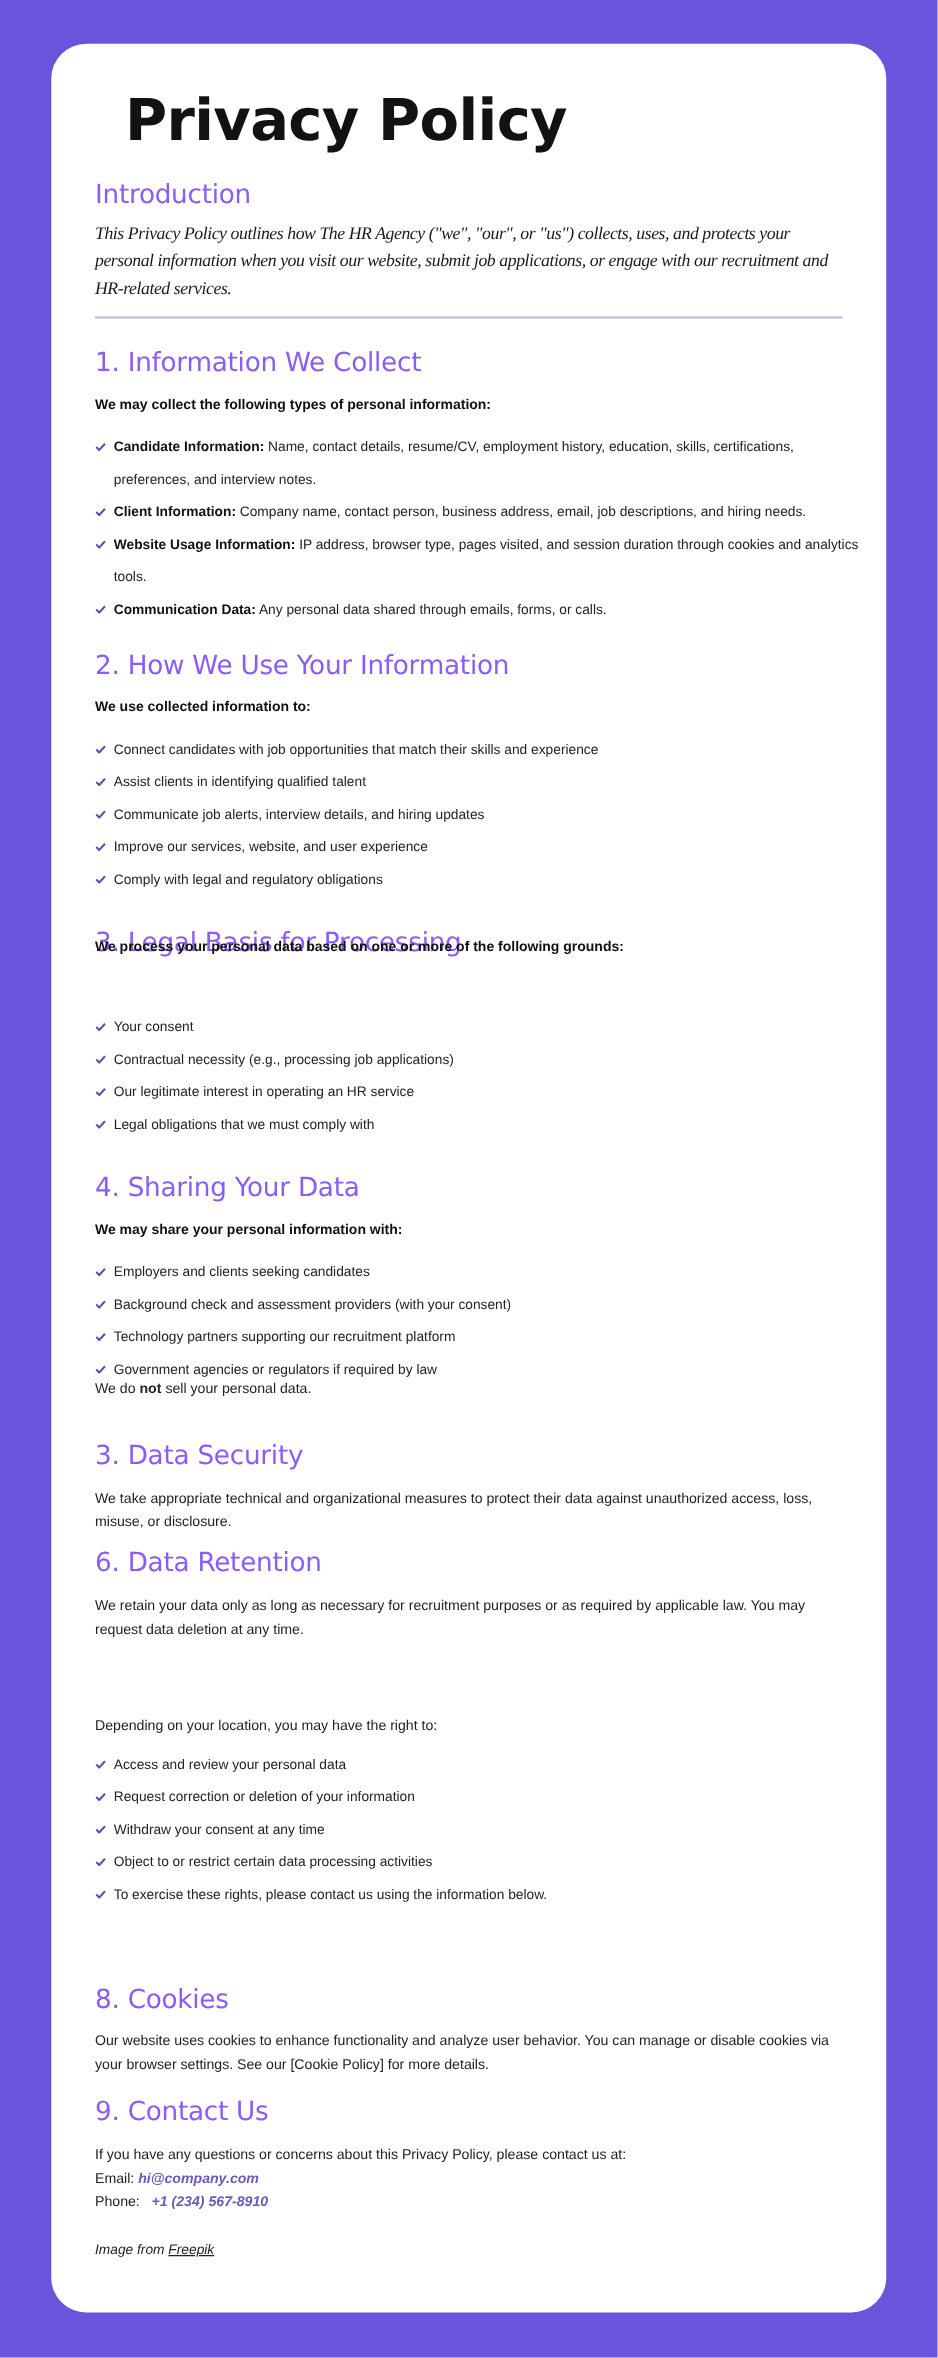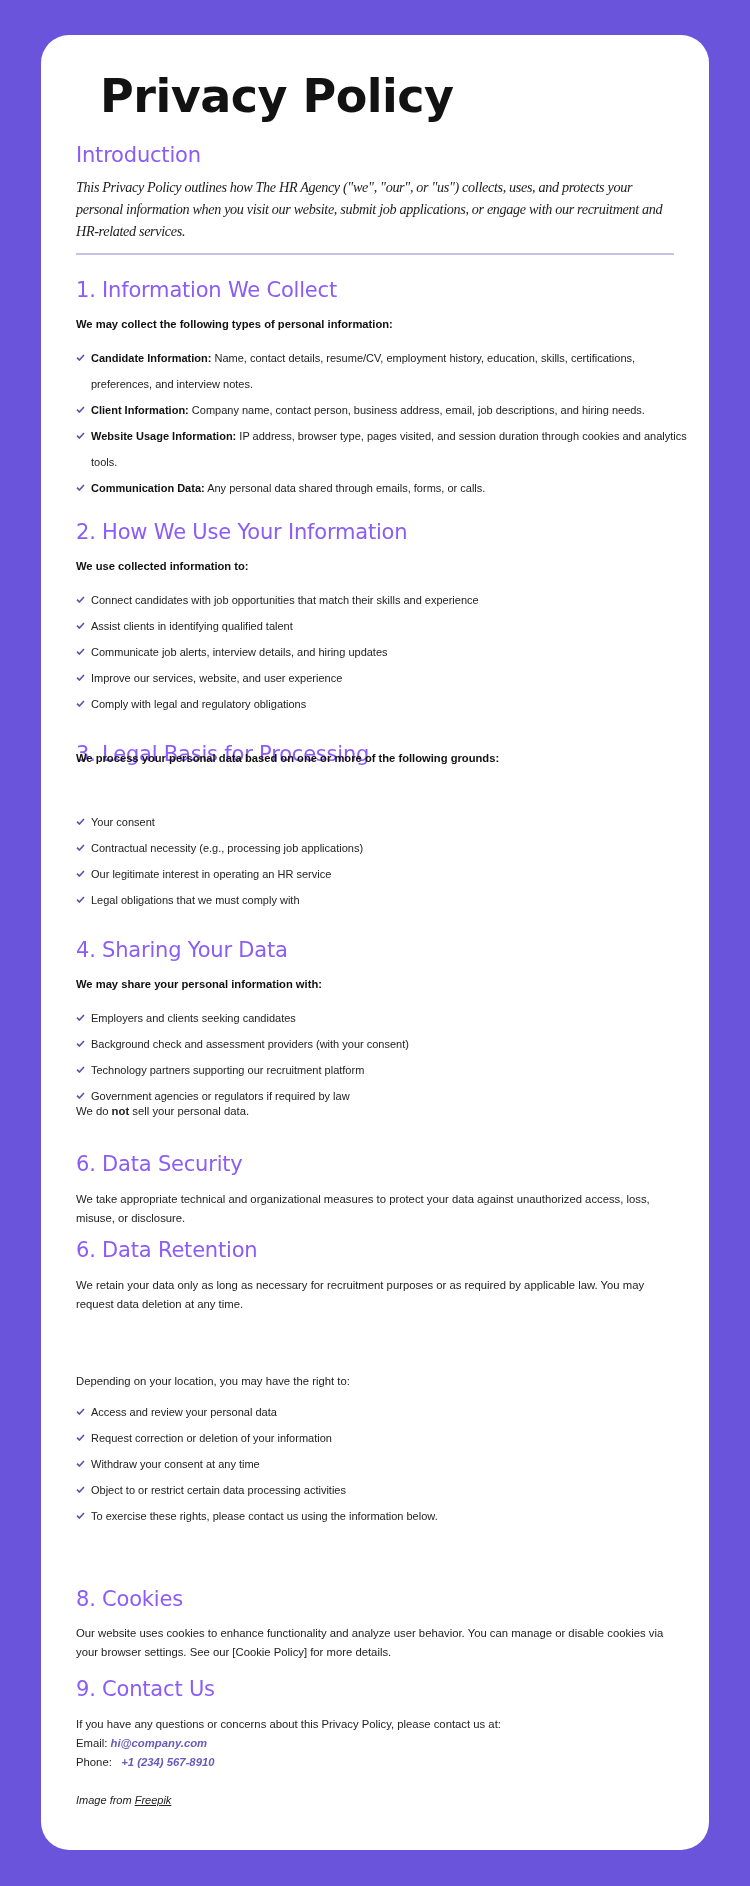--- a/index.html
+++ b/index.html
@@ -109,22 +109,22 @@
         </svg><span>Background check and assessment providers (with your consent)</span></li>
     <li><svg class="chk" viewBox="0 0 9 7">
           <path d="M1 3.6 L3.4 6 L8 1" stroke="#5a4fae" stroke-width="1.6" fill="none"></path>
         </svg><span>Technology partners supporting our recruitment platform</span></li>
     <li><svg class="chk" viewBox="0 0 9 7">
           <path d="M1 3.6 L3.4 6 L8 1" stroke="#5a4fae" stroke-width="1.6" fill="none"></path>
         </svg><span>Government agencies or regulators if required by law</span></li>
   </ul>
   <p class="body-text abs" style="top:1067px;"><span>We do </span><b>not</b><span> sell your personal data.</span></p>
 
-  <h2 class="h2 abs" style="top:1117px;">6. Data Security</h2>
-  <p class="body-text abs" style="top:1155px;">We take appropriate technical and organizational measures to protect your data against unauthorized access, loss, misuse, or disclosure.</p>
+  <h2 class="h2 abs" style="top:1117px;">3. Data Security</h2>
+  <p class="body-text abs" style="top:1155px;">We take appropriate technical and organizational measures to protect their data against unauthorized access, loss, misuse, or disclosure.</p>
 
   <h2 class="h2 abs" style="top:1203px;">6. Data Retention</h2>
   <p class="body-text abs" style="top:1241px;">We retain your data only as long as necessary for recruitment purposes or as required by applicable law. You may request data deletion at any time.</p>
 
   <p class="body-text abs" style="top:1337px;">Depending on your location, you may have the right to:</p>
   <ul class="checks abs" style="top:1364px; right:250px;">
     <li><svg class="chk" viewBox="0 0 9 7">
           <path d="M1 3.6 L3.4 6 L8 1" stroke="#5a4fae" stroke-width="1.6" fill="none"></path>
         </svg><span>Access and review your personal data</span></li>
     <li><svg class="chk" viewBox="0 0 9 7">

